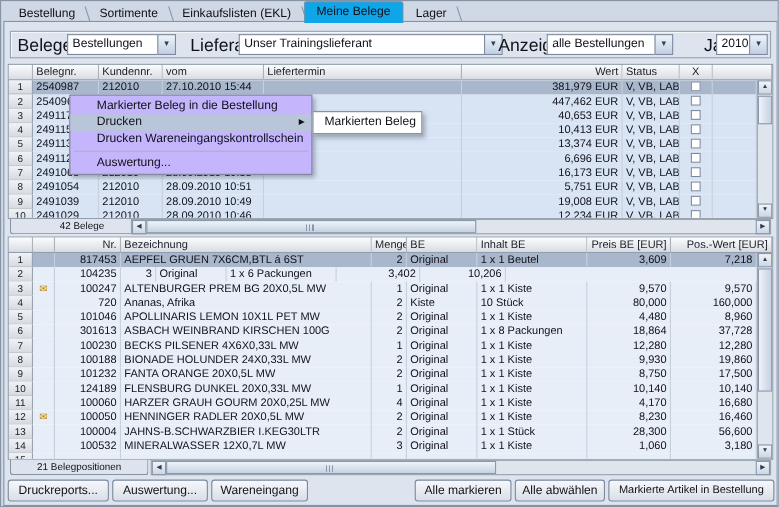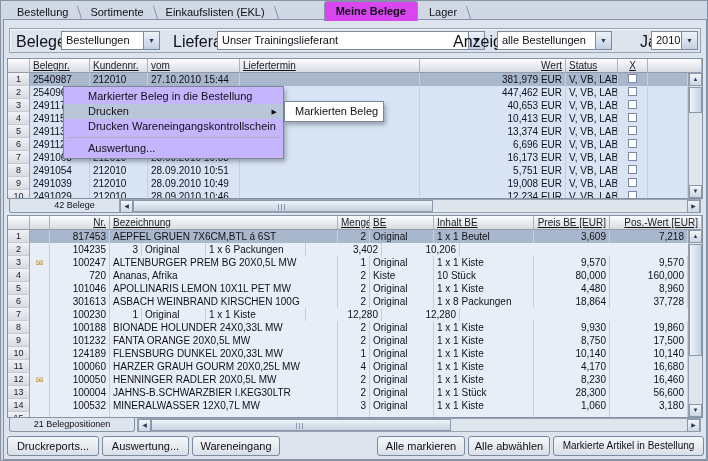--- a/index.html
+++ b/index.html
@@ -3,32 +3,32 @@
 <meta charset="utf-8">
 <style>
   *{box-sizing:border-box;margin:0;padding:0;}
   body{font-family:"Liberation Sans",sans-serif;background:#aab4c2;}
   #win{position:relative;width:708px;height:461px;background:#cfd8e4;border:1px solid #8593a4;overflow:hidden;color:#101018;font-size:11px;}
   #content{position:absolute;left:2px;top:18px;width:704px;height:441px;border:1px solid #8593a4;background:#dde4ee;}
   
   #tabbar{position:absolute;left:5px;top:1px;height:18px;display:flex;align-items:flex-end;z-index:3;}
   .tab{position:relative;font-size:11px;padding:3px 11px 2px;white-space:nowrap;}
   .tab:not(.active)::after{content:"";position:absolute;right:-1px;top:3px;bottom:1px;width:1px;background:#8593a4;transform:skewX(18deg);}
-  .tab.active{background:#d946ef;border:1px solid #8593a4;border-bottom:none;font-weight:bold;border-radius:3px 3px 0 0;margin-bottom:-1px;padding-bottom:4px;z-index:4;margin-left:48px;}
+  .tab.active{background:#0ea5e9;border:1px solid #8593a4;border-bottom:none;font-weight:normal;border-radius:3px 3px 0 0;margin-bottom:-1px;padding-bottom:4px;z-index:4;}
   
   #filters{position:absolute;left:8px;top:27px;width:692px;height:25px;border:1px solid #97a3b2;box-shadow:inset 1px 1px 0 #f4f7fa;}
   .flabel{position:absolute;top:32px;font-size:16px;white-space:nowrap;}
   .combo{position:absolute;top:30px;height:19px;display:flex;}
   .cval{flex:1;background:#fff;border:1px solid #7c8aa0;border-right:none;padding:2px 4px;font-size:11px;white-space:nowrap;overflow:hidden;}
   .cbtn{width:17px;border:1px solid #7c8aa0;background:linear-gradient(#eef3fa,#c3d0e2);color:#2c3c52;font-size:7px;display:flex;align-items:center;justify-content:center;}
   
   .tbl{position:absolute;background:#fff;border:1px solid #8593a4;}
   #utable{left:6px;top:57px;width:696px;height:141px;}
   #ltable{left:6px;top:214px;width:696px;height:203px;}
-  .thead{display:flex;height:14px;text-decoration:underline;}
+  .thead{display:flex;height:14px;}
   .th{flex:none;border-right:1px solid #aab2be;border-bottom:1px solid #929cac;background:linear-gradient(#fbfcfd,#d8dce2);font-size:10px;padding:1px 3px;white-space:nowrap;overflow:hidden;color:#1c1c28;}
   .tbody{position:relative;overflow:hidden;}
   #utable .tbody{height:125px;}
   #ltable .tbody{height:187px;}
   .tr{display:flex;height:13px;}
   .td{flex:none;border-right:1px solid #c6d0dd;font-size:10px;line-height:13px;padding:0 3px;white-space:nowrap;overflow:hidden;}
   .r{text-align:right}.c{text-align:center}
   .u-row{background:#d8e4f4;} .l-row{background:#e7eef8;}
   .tr.sel{background:#a9b7cc;}
   .gut{background:linear-gradient(#f0f2f5,#d7dbe1) !important;border-right:1px solid #98a2b0;border-bottom:1px solid #c6cbd3;font-size:9px;color:#20202c;}
@@ -85,21 +85,21 @@
       <div class="tab">Lager</div>
     </div>
 
   <div id="filters"></div>
   <span class="flabel" style="left:15px">Belege:</span>
   <div class="combo" style="left:60px;width:99px">
     <div class="cval">Bestellungen</div>
     <div class="cbtn">▼</div>
   </div>
   <span class="flabel" style="left:172px">Lieferant:</span>
-  <div class="combo" style="left:216px;width:268px">
+  <div class="combo" style="left:216px;width:240px">
     <div class="cval">Unser Trainingslieferant</div>
     <div class="cbtn">▼</div>
   </div>
   <span class="flabel" style="left:452px">Anzeige:</span>
   <div class="combo" style="left:496px;width:115px">
     <div class="cval">alle Bestellungen</div>
     <div class="cbtn">▼</div>
   </div>
   <span class="flabel" style="left:639px">Jahr:</span>
   <div class="combo" style="left:650px;width:47px">
@@ -344,20 +344,21 @@
           <div class="td l4 r">2</div>
           <div class="td l5">Original</div>
           <div class="td l6">1 x 8 Packungen</div>
           <div class="td l7 r">18,864</div>
           <div class="td l8 r">37,728</div>
         </div>
         <div class="tr l-row">
           <div class="td l0 gut c">7</div>
           <div class="td l1 c"></div>
           <div class="td l2 r">100230</div>
+          <div class="td l3">BECKS PILSENER 4X6X0,33L MW</div>
           <div class="td l4 r">1</div>
           <div class="td l5">Original</div>
           <div class="td l6">1 x 1 Kiste</div>
           <div class="td l7 r">12,280</div>
           <div class="td l8 r">12,280</div>
         </div>
         <div class="tr l-row">
           <div class="td l0 gut c">8</div>
           <div class="td l1 c"></div>
           <div class="td l2 r">100188</div>

